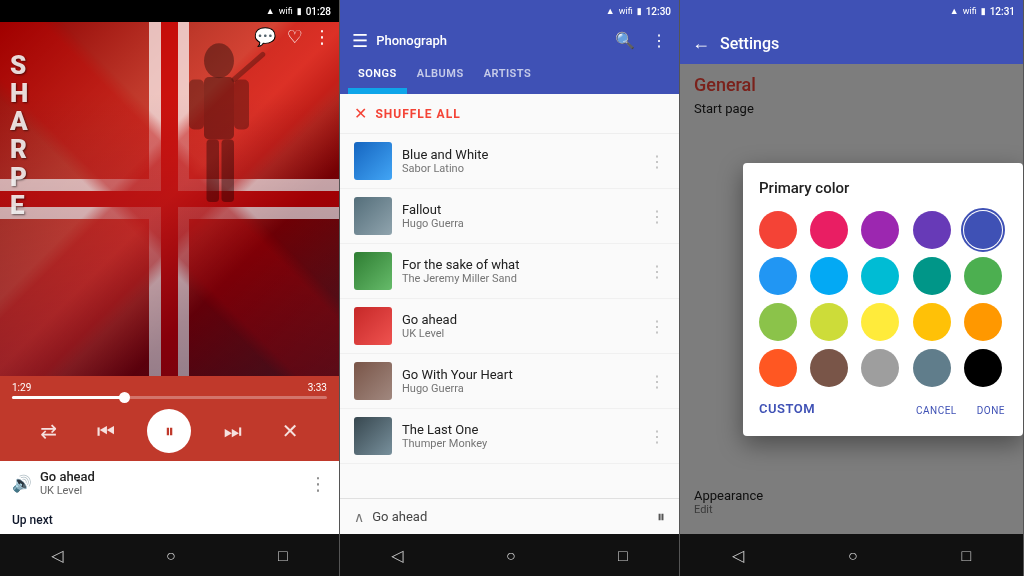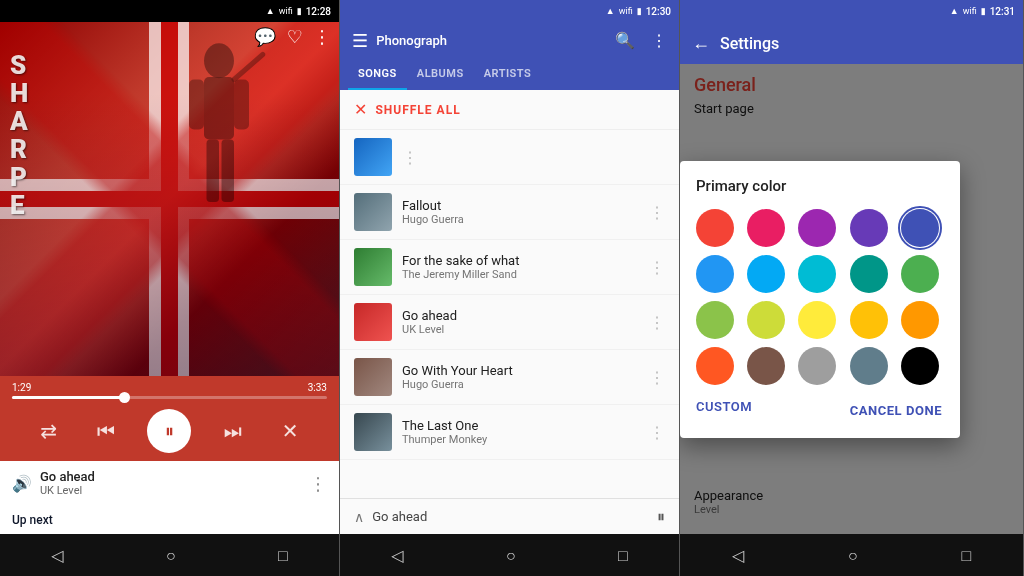--- a/index.html
+++ b/index.html
@@ -281,21 +281,21 @@
     .ph-tab {
       padding: 8px 10px;
       color: rgba(255,255,255,0.7);
       font-size: 11px;
       font-weight: 600;
       letter-spacing: 0.5px;
       cursor: pointer;
     }
     .ph-tab.active {
       color: #fff;
-      border-bottom: 2px solid #0ea5e9;
+      border-bottom: 6px solid #0ea5e9;
     }
 
     .shuffle-row {
       display: flex;
       align-items: center;
       padding: 10px 14px;
       gap: 8px;
       border-bottom: 1px solid #eee;
       flex-shrink: 0;
     }
@@ -371,21 +371,21 @@
       color: #757575;
     }
 
     
     .dialog-overlay {
       position: absolute;
       inset: 0;
       background: rgba(0,0,0,0.5);
       display: flex;
       align-items: center;
-      justify-content: flex-start;
+      justify-content: flex-end;
       z-index: 100;
     }
     .dialog {
       background: #fff;
       border-radius: 4px;
       width: 280px;
       padding: 16px;
       box-shadow: 0 8px 24px rgba(0,0,0,0.4);
     }
     .dialog-title {
@@ -410,25 +410,25 @@
     .color-swatch.selected::after {
       content: '';
       position: absolute;
       inset: -3px;
       border-radius: 50%;
       border: 2px solid #3f51b5;
     }
     .dialog-actions {
       display: flex;
       justify-content: flex-end;
-      gap: 0;
+      gap: 16px;
     }
     .dialog-action-btn {
-      font-size: 13px;
-      font-weight: 700;
+      font-size: 10px;
+      font-weight: 400;
       color: #3f51b5;
       cursor: pointer;
       padding: 4px 2px;
       letter-spacing: 0.5px;
     }
     .dialog-action-custom {
       font-size: 13px;
       font-weight: 600;
       color: #3f51b5;
       cursor: pointer;
@@ -453,21 +453,21 @@
   </style>
 </head>
 <body>
 
 <div class="phone phone1">
 
   <div class="status-bar">
     <span class="icon-tiny">▲</span>
     <span class="icon-tiny">wifi</span>
     <span class="icon-tiny">▮</span>
-    <span class="time">12:28</span>
+    <span class="time">01:28</span>
   </div>
 
   <div class="album-art">
     <div class="union-jack">
       <div class="uk-cross-h"></div>
       <div class="uk-cross-v"></div>
       <div class="uk-diag"></div>
       <div class="uk-red-h"></div>
       <div class="uk-red-v"></div>
     </div>
@@ -565,20 +565,24 @@
   </div>
 
   <div class="shuffle-row">
     <span class="shuffle-x">✕</span>
     <span class="shuffle-label">SHUFFLE ALL</span>
   </div>
 
   <div class="song-list">
     <div class="song-item">
       <div class="song-thumb-placeholder thumb-blue-white"></div>
+      <div class="song-info">
+        <div class="song-title">Blue and White</div>
+        <div class="song-artist">Sabor Latino</div>
+      </div>
       <span class="song-more">⋮</span>
     </div>
     <div class="song-item">
       <div class="song-thumb-placeholder thumb-gray"></div>
       <div class="song-info">
         <div class="song-title">Fallout</div>
         <div class="song-artist">Hugo Guerra</div>
       </div>
       <span class="song-more">⋮</span>
     </div>
@@ -682,21 +686,21 @@
           <span class="dialog-action-custom">CUSTOM</span>
           <span class="dialog-action-btn">CANCEL</span>
           <span class="dialog-action-btn">DONE</span>
         </div>
       </div>
     </div>
 
     <div class="settings-section2">
       <div class="settings-item">
         <div class="settings-item-label">Appearance</div>
-        <div class="settings-item-value">Level</div>
+        <div class="settings-item-value">Edit</div>
       </div>
     </div>
   </div>
 
   <div class="nav-bar">
     <span class="nav-btn">◁</span>
     <span class="nav-btn">○</span>
     <span class="nav-btn">□</span>
   </div>
 </div>

